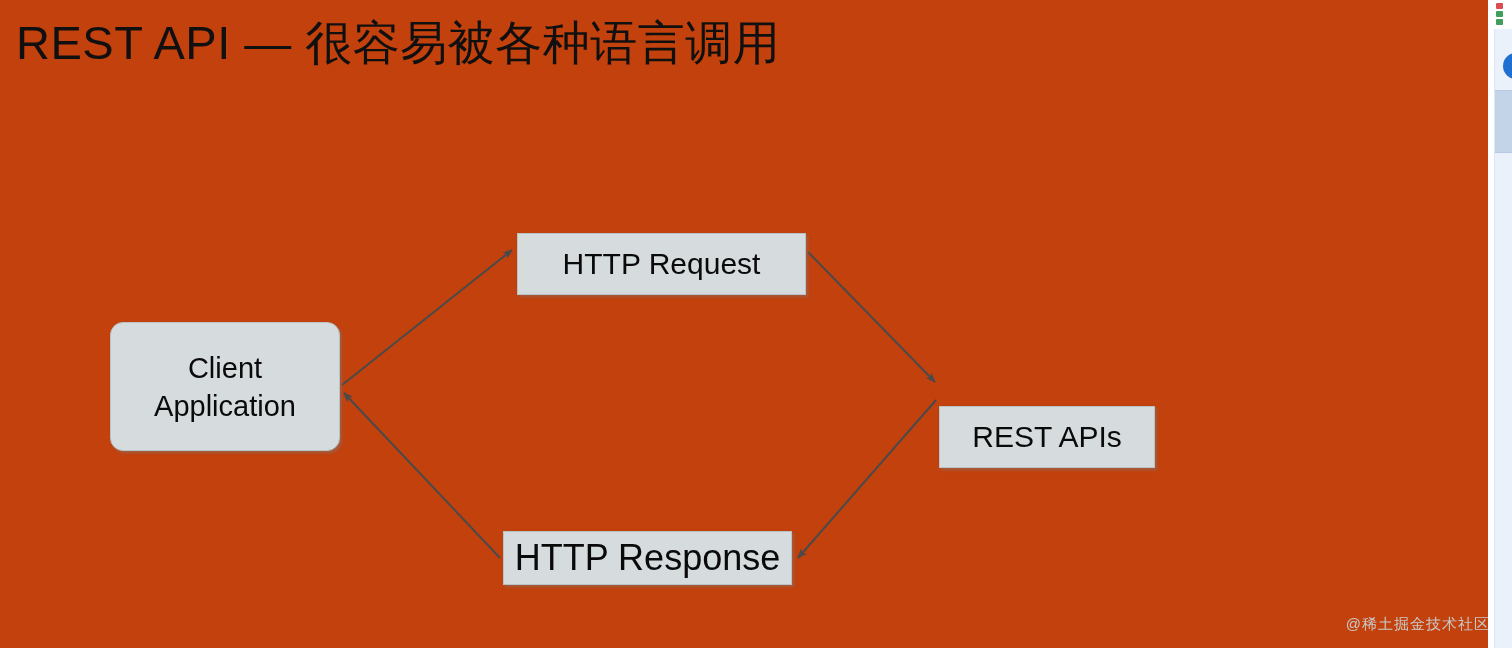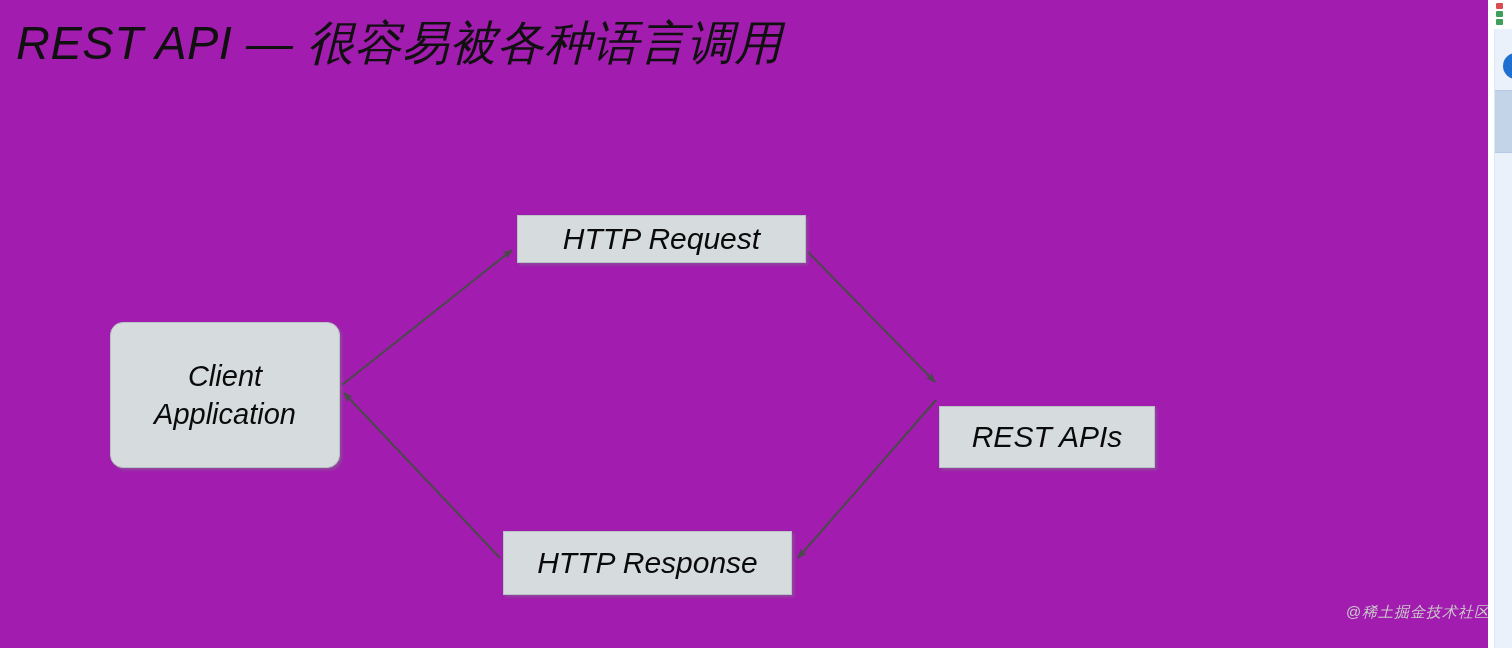--- a/index.html
+++ b/index.html
@@ -14,23 +14,22 @@
     font-family: "Liberation Sans", "DejaVu Sans", sans-serif;
     position: relative;
   }
 
   #slide {
     position: absolute;
     left: 0;
     top: 0;
     width: 1512px;
     height: 648px;
-    background: #a21caf;
+    background: #c2410c;
     overflow: hidden;
-    font-style: italic;
   }
 
   
   #slide-title {
     position: absolute;
     left: 16px;
     top: 12px;
     font-size: 47px;
     line-height: 62px;
     font-weight: 300;
@@ -74,42 +73,42 @@
   .node-label {
     display: block;
     white-space: pre-line;
   }
 
   
   #node-client {
     left: 110px;
     top: 322px;
     width: 230px;
-    height: 146px;
+    height: 129px;
     border-radius: 13px;
     font-size: 29px;
     line-height: 38px;
   }
 
   
   #node-http-request {
     left: 517px;
-    top: 215px;
+    top: 233px;
     width: 289px;
-    height: 48px;
+    height: 62px;
     font-size: 30px;
   }
 
   
   #node-http-response {
     left: 503px;
     top: 531px;
     width: 289px;
-    height: 64px;
-    font-size: 30px;
+    height: 54px;
+    font-size: 36px;
     justify-content: center;
   }
 
   
   #node-elasticsearch {
     left: 1135px;
     top: 322px;
     width: 256px;
     height: 137px;
     font-size: 30px;
@@ -124,21 +123,21 @@
     height: 62px;
     font-size: 30px;
     z-index: 2;
     margin-top: 44px;
   }
 
   
   #watermark {
     position: absolute;
     right: 22px;
-    bottom: 26px;
+    bottom: 14px;
     font-size: 15px;
     color: #c9c9c9;
     letter-spacing: 1px;
     white-space: nowrap;
   }
 
   
   #right-strip {
     position: absolute;
     right: 0;

